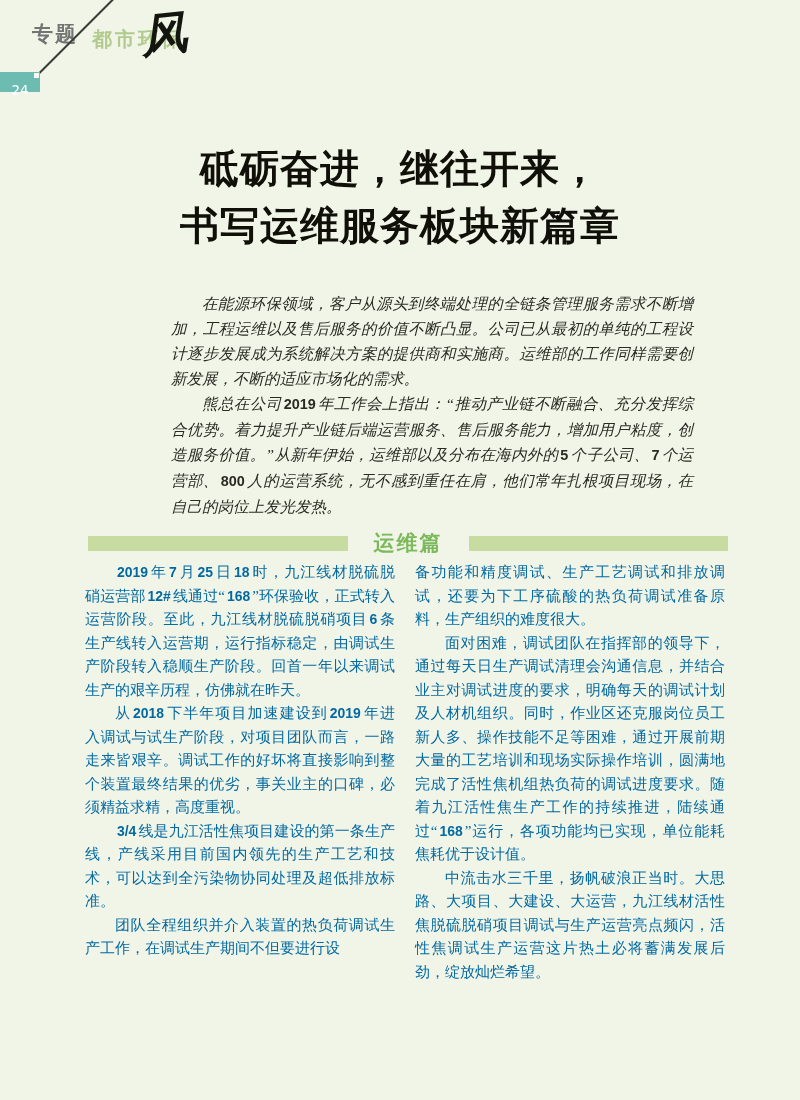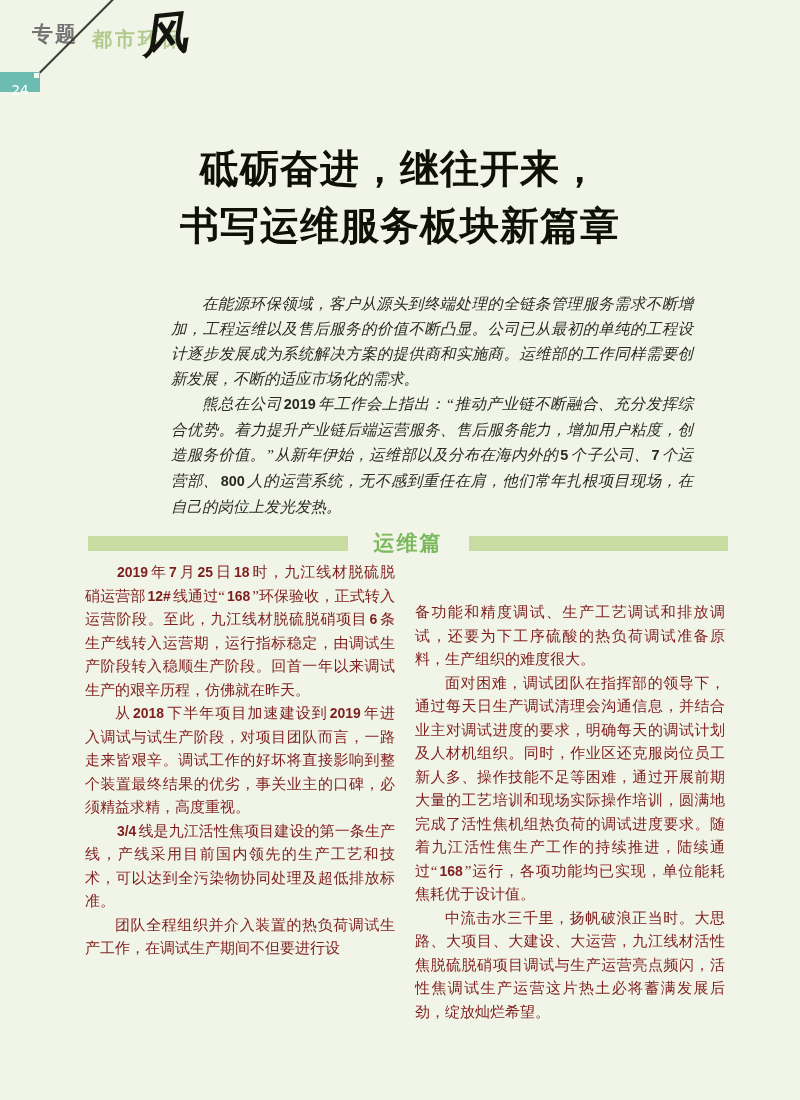--- a/index.html
+++ b/index.html
@@ -90,24 +90,24 @@
 
   
   .columns {
     position:absolute; left:85px; top:561px; width:640px;
     display:flex; gap:20px;
   }
   .column {
     width:310px;
     font-size:15px; line-height:23.5px;
     text-align:justify;
-    color:#7f1d1d;
+    color:#0369a1;
   }
   .column p { text-indent:2em; }
-  .column p.no-indent { text-indent:0;margin-top:40px; }
+  .column p.no-indent { text-indent:0; }
 
   
   .num {
     font-family:Liberation Sans, sans-serif;
     font-weight:bold; font-style:normal;
     font-size:0.93em;
     margin:0 2px;
   }
 </style>
 </head>

